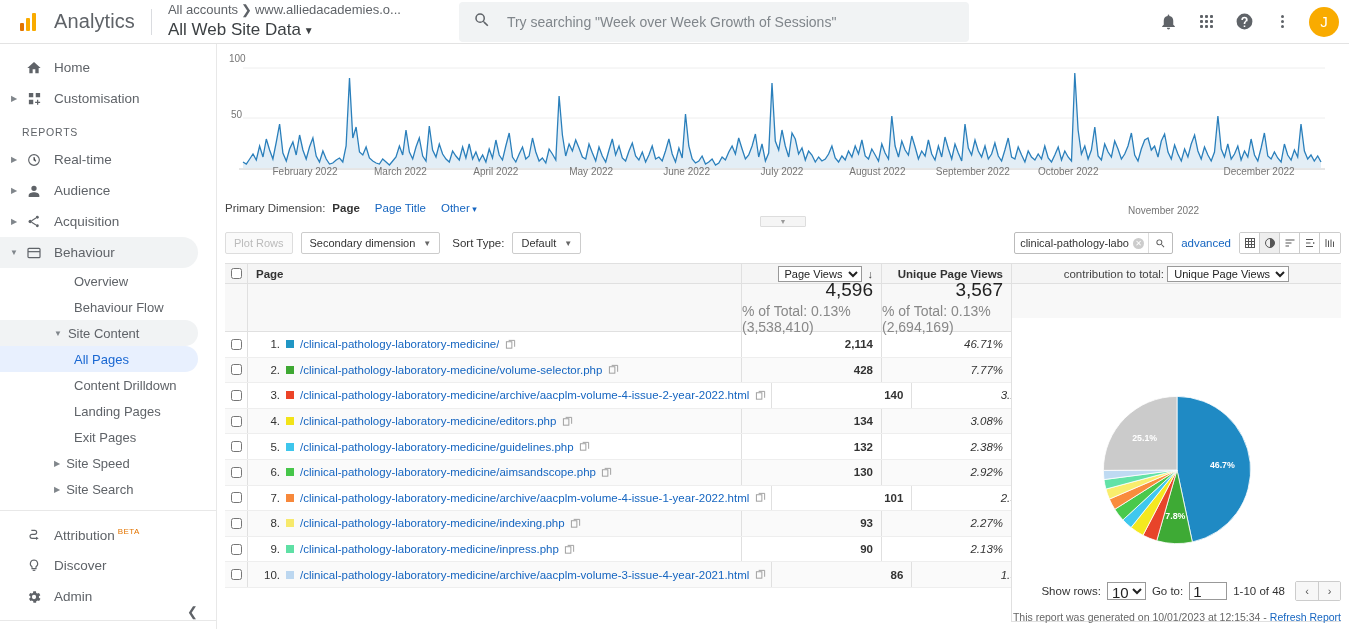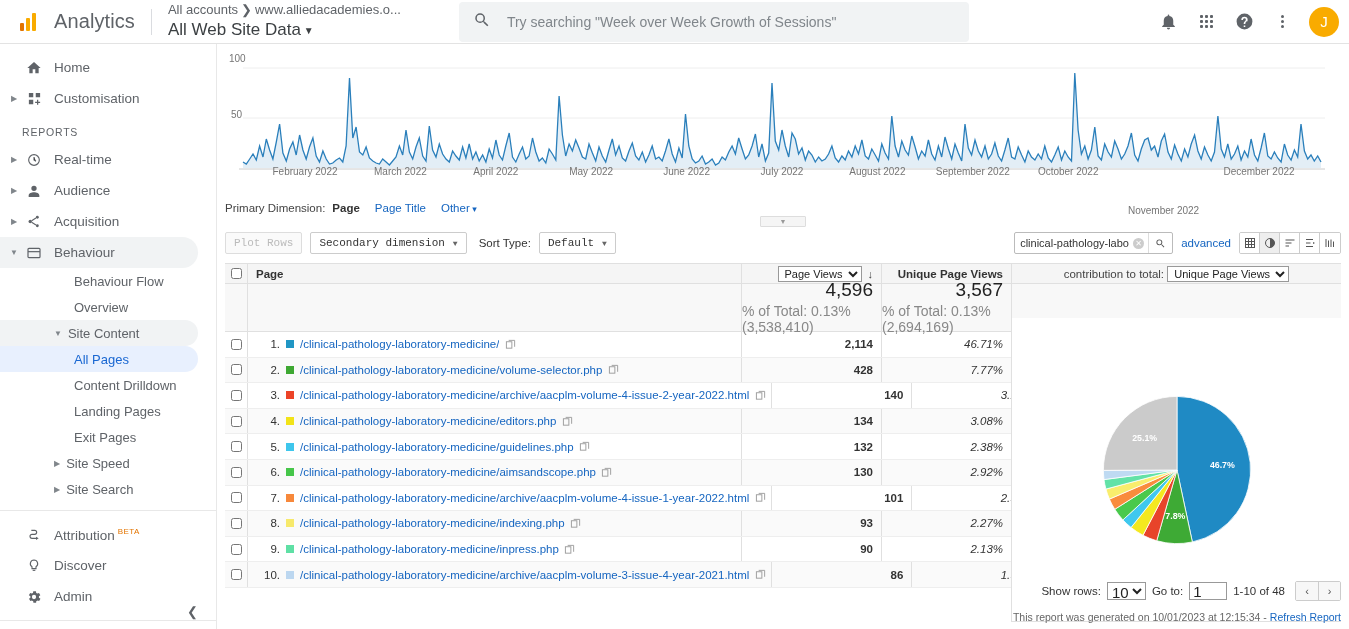--- a/index.html
+++ b/index.html
@@ -184,21 +184,21 @@
   
   .tools {
     display: flex; align-items: center; gap: 8px;
     padding: 0 8px; margin-top: 4px; height: 28px;
     position: relative;
   }
   .btn {
     height: 22px; padding: 0 8px; border: 1px solid #ccc; background: #fff;
     font-size: 11px; color: #333; border-radius: 2px;
     display: flex; align-items: center; cursor: pointer;
-    font-family: Liberation Mono, monospace;
+    font-family: Liberation Sans, sans-serif;
   }
   .btn.disabled { color: #bbb; border-color: #ddd; background: #fafafa; cursor: default; }
   .btn .cd { margin-left: 8px; font-size: 8px; color: #666; }
   .sort-lbl { font-size: 11.5px; color: #333; margin-left: 4px; }
 
   .tools-right {
     margin-left: auto; display: flex; align-items: center; gap: 8px;
   }
   .searchbox {
     display: flex; align-items: center; height: 22px;
@@ -433,22 +433,22 @@
       <span class="exp">▼</span>
       <span class="nicon">
         <svg width="16" height="16" viewBox="0 0 24 24">
             <rect x="3" y="5" width="18" height="14" rx="1.5" fill="none" stroke="#5f6368" stroke-width="1.8"></rect>
             <path stroke="#5f6368" stroke-width="1.8" d="M3 10h18"></path>
           </svg>
       </span>
       <span class="nlabel">Behaviour</span>
     </div>
 
+    <div class="sub-item">Overview</div>
     <div class="sub-item">Behaviour Flow</div>
-    <div class="sub-item">Overview</div>
 
     <div class="sub-item grp open">
       <span class="tri">▼</span>
       <span>Site Content</span>
     </div>
 
     <div class="sub-item sel">All Pages</div>
     <div class="sub-item">Content Drilldown</div>
     <div class="sub-item">Landing Pages</div>
     <div class="sub-item">Exit Pages</div>

